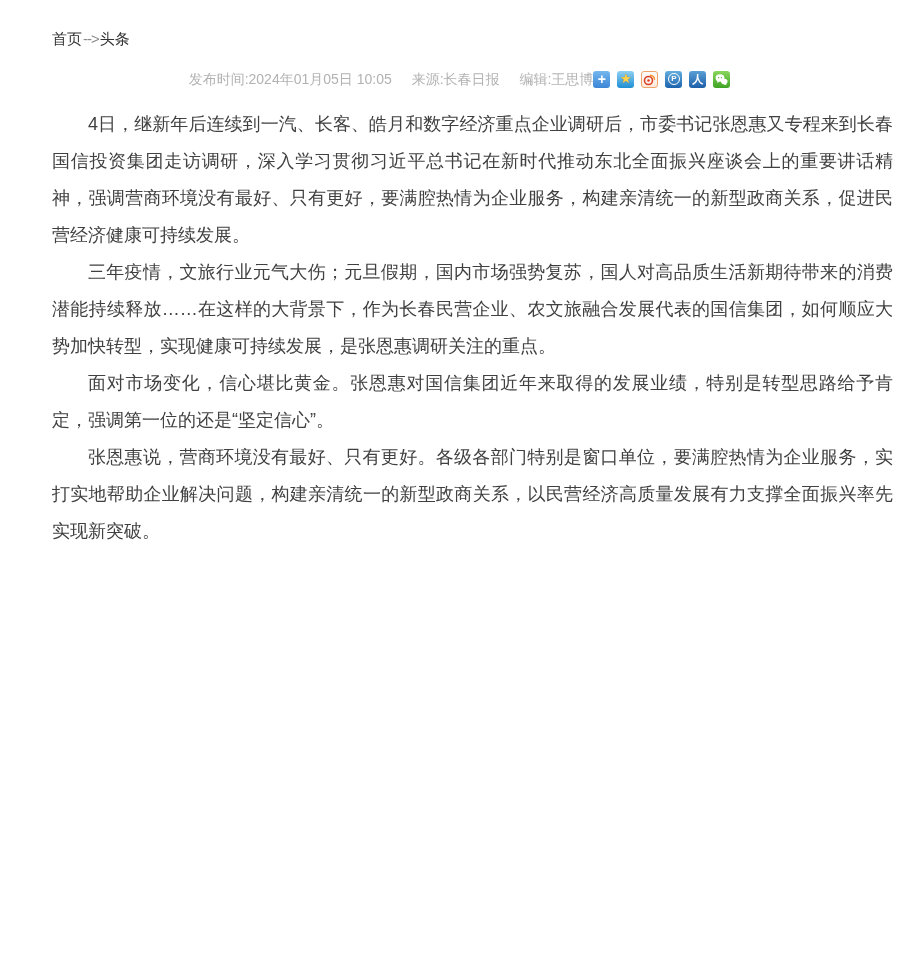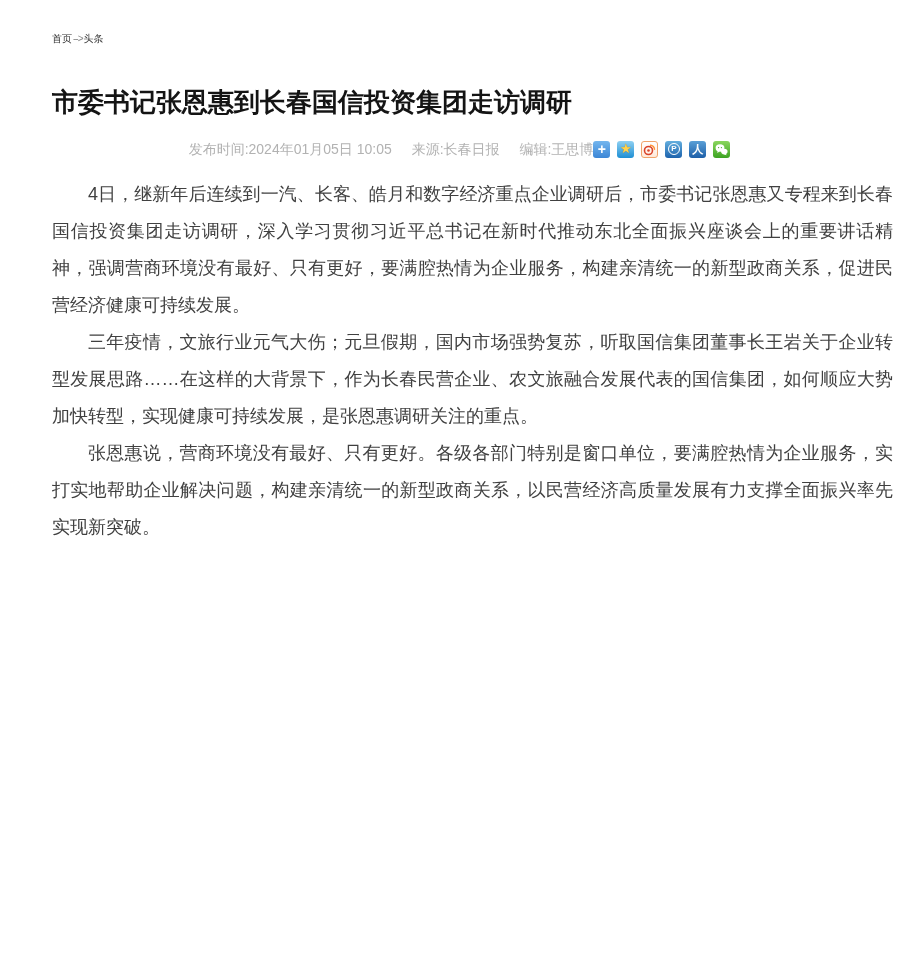--- a/index.html
+++ b/index.html
@@ -5,21 +5,21 @@
   * { box-sizing: border-box; }
   html, body { margin: 0; padding: 0; background: #ffffff; }
   body {
     width: 919px;
     font-family: "Liberation Sans", "DejaVu Sans", sans-serif;
   }
   .page { padding: 30px 26px 20px 52px; }
 
   
   .breadcrumb {
-    font-size: 10px;
+    font-size: 15px;
     color: #333333;
     line-height: 18px;
   }
   .breadcrumb .crumb { cursor: pointer; }
   .breadcrumb .arrow { color: #8a8a8a; letter-spacing: -1px; padding: 0 1px; }
 
   
   .article-title {
     margin: 38px 0 0 0;
     font-size: 26px;
@@ -102,21 +102,20 @@
 </style>
 </head>
 <body>
 
 <div class="page">
 
   <div class="breadcrumb">
     <span class="crumb">首页</span><span class="arrow">--&gt;</span><span class="crumb">头条</span>
   </div>
 
-  <h1 class="article-title">市委书记张恩惠到长春国信投资集团走访调研</h1>
 
   <div class="meta-row">
     <div class="meta">
       <span class="seg">发布时间:2024年01月05日 10:05</span>
       <span class="seg">来源:长春日报</span>
       <span class="seg">编辑:王思博</span>
     </div>
     <div class="share-icons">
       <span class="sicon sicon-plus">+</span>
       <span class="sicon sicon-qzone">★</span>
@@ -139,18 +138,19 @@
           <path d="M10.8 10.6 L11.6 12.2 L8.9 11.2 Z" fill="#ffffff"></path>
           <circle cx="3.6" cy="4.6" r="0.6" fill="#4aa62c"></circle>
           <circle cx="6.4" cy="4.6" r="0.6" fill="#4aa62c"></circle>
         </svg>
       </span>
     </div>
   </div>
 
   <div class="article-body">
     <p>4日，继新年后连续到一汽、长客、皓月和数字经济重点企业调研后，市委书记张恩惠又专程来到长春国信投资集团走访调研，深入学习贯彻习近平总书记在新时代推动东北全面振兴座谈会上的重要讲话精神，强调营商环境没有最好、只有更好，要满腔热情为企业服务，构建亲清统一的新型政商关系，促进民营经济健康可持续发展。</p>
-    <p>三年疫情，文旅行业元气大伤；元旦假期，国内市场强势复苏，听取国信集团董事长王岩关于企业转型发展思路……在这样的大背景下，作为长春民营企业、农文旅融合发展代表的国信集团，如何顺应大势加快转型，实现健康可持续发展，是张恩惠调研关注的重点。</p>
+    <p>三年疫情，文旅行业元气大伤；元旦假期，国内市场强势复苏，国人对高品质生活新期待带来的消费潜能持续释放……在这样的大背景下，作为长春民营企业、农文旅融合发展代表的国信集团，如何顺应大势加快转型，实现健康可持续发展，是张恩惠调研关注的重点。</p>
+    <p>面对市场变化，信心堪比黄金。张恩惠对国信集团近年来取得的发展业绩，特别是转型思路给予肯定，强调第一位的还是“坚定信心”。</p>
     <p>张恩惠说，营商环境没有最好、只有更好。各级各部门特别是窗口单位，要满腔热情为企业服务，实打实地帮助企业解决问题，构建亲清统一的新型政商关系，以民营经济高质量发展有力支撑全面振兴率先实现新突破。</p>
 
   </div>
 
 </div>
 
 </body></html>

